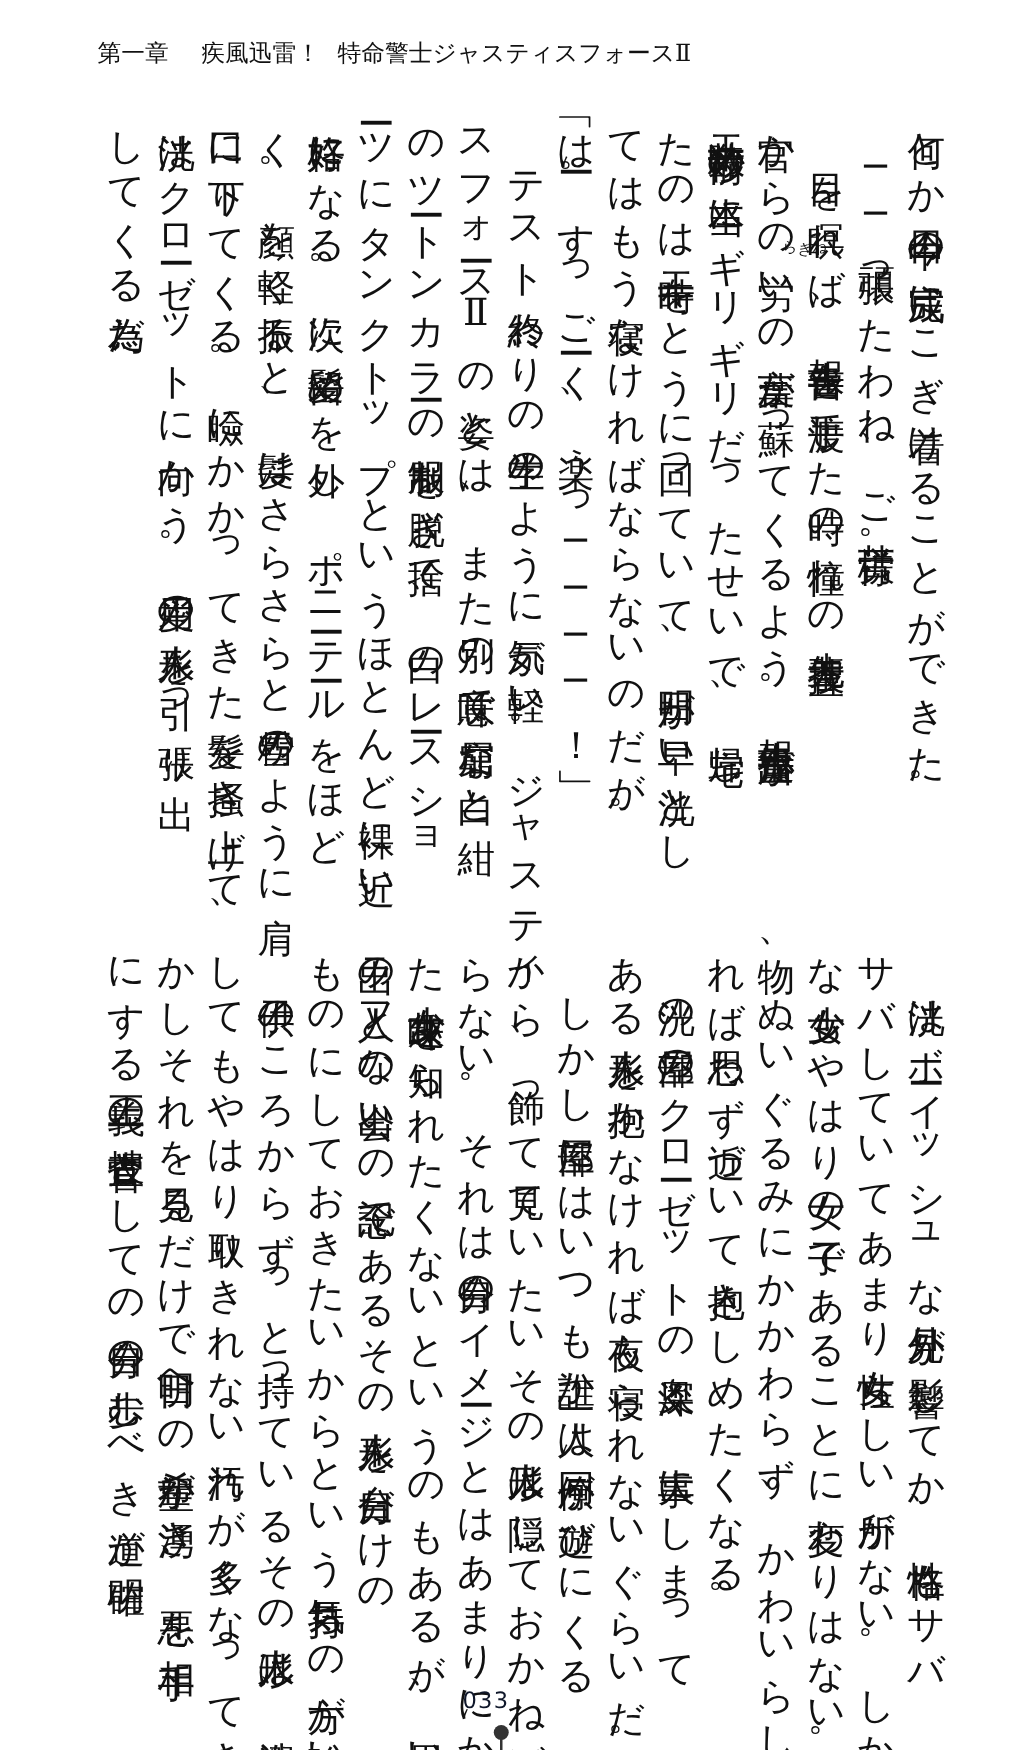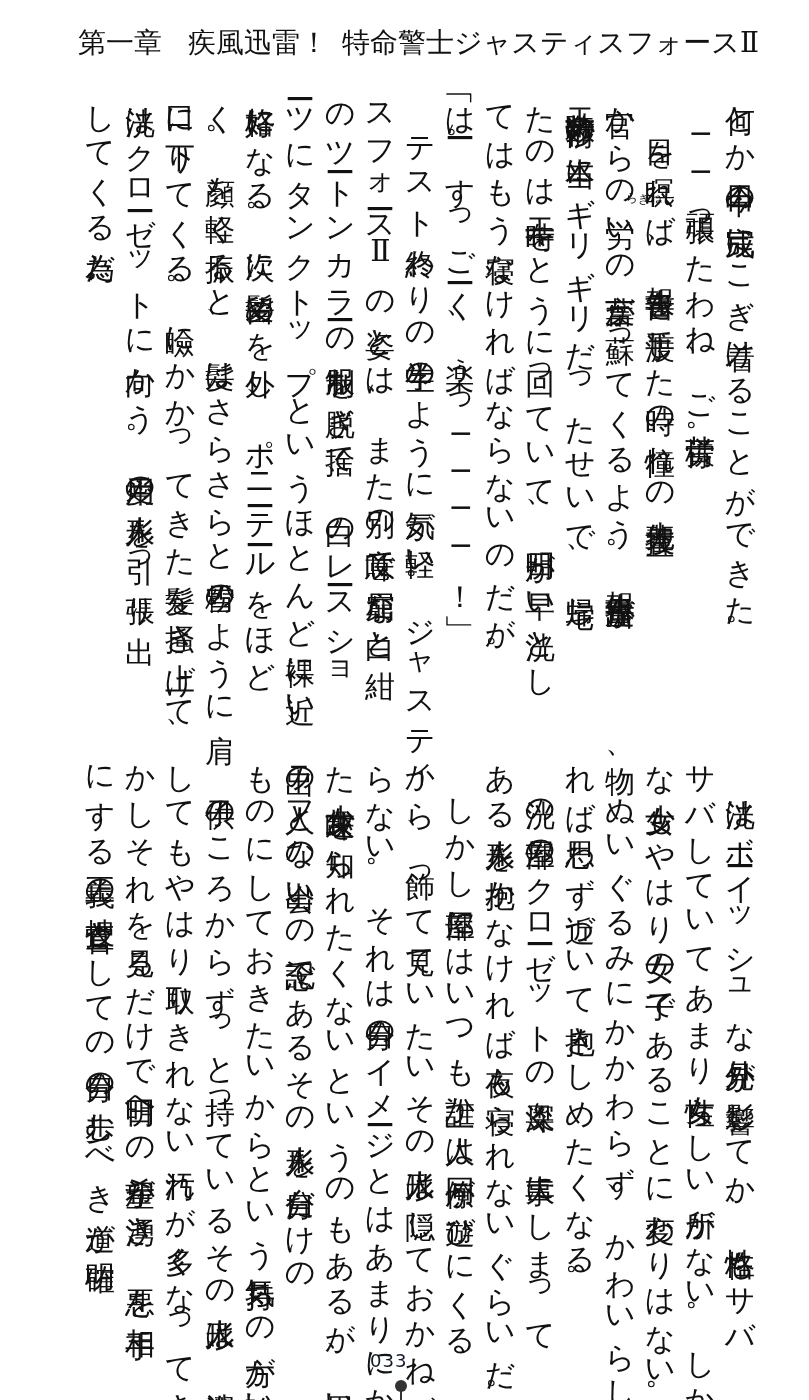--- a/index.html
+++ b/index.html
@@ -2,21 +2,21 @@
 <html><head>
   <meta charset="utf-8">
   <style>
     html, body { margin:0; padding:0; }
     body {
       width:809px; height:1400px; background:#ffffff; position:relative; overflow:hidden;
       font-family: "DejaVu Serif", "Liberation Serif", serif; color:#111;
     }
     .header {
       position:absolute; left:78px; top:26px; width:440px; height:34px;
-      font-size:28px; line-height:34px; white-space:nowrap; letter-spacing:0px;
+      font-size:19px; line-height:34px; white-space:nowrap; letter-spacing:0px;
     }
     .header span { display:inline-block; }
     .block { position:absolute; left:0; width:809px; }
     .col {
       position:absolute; width:34px;
       writing-mode: vertical-rl; text-orientation: upright;
       font-size:30px; line-height:34px; letter-spacing:2.3px; white-space:nowrap;
     }
     .ruby-note {
       position:absolute; font-size:12px; writing-mode: vertical-rl; text-orientation: upright;

